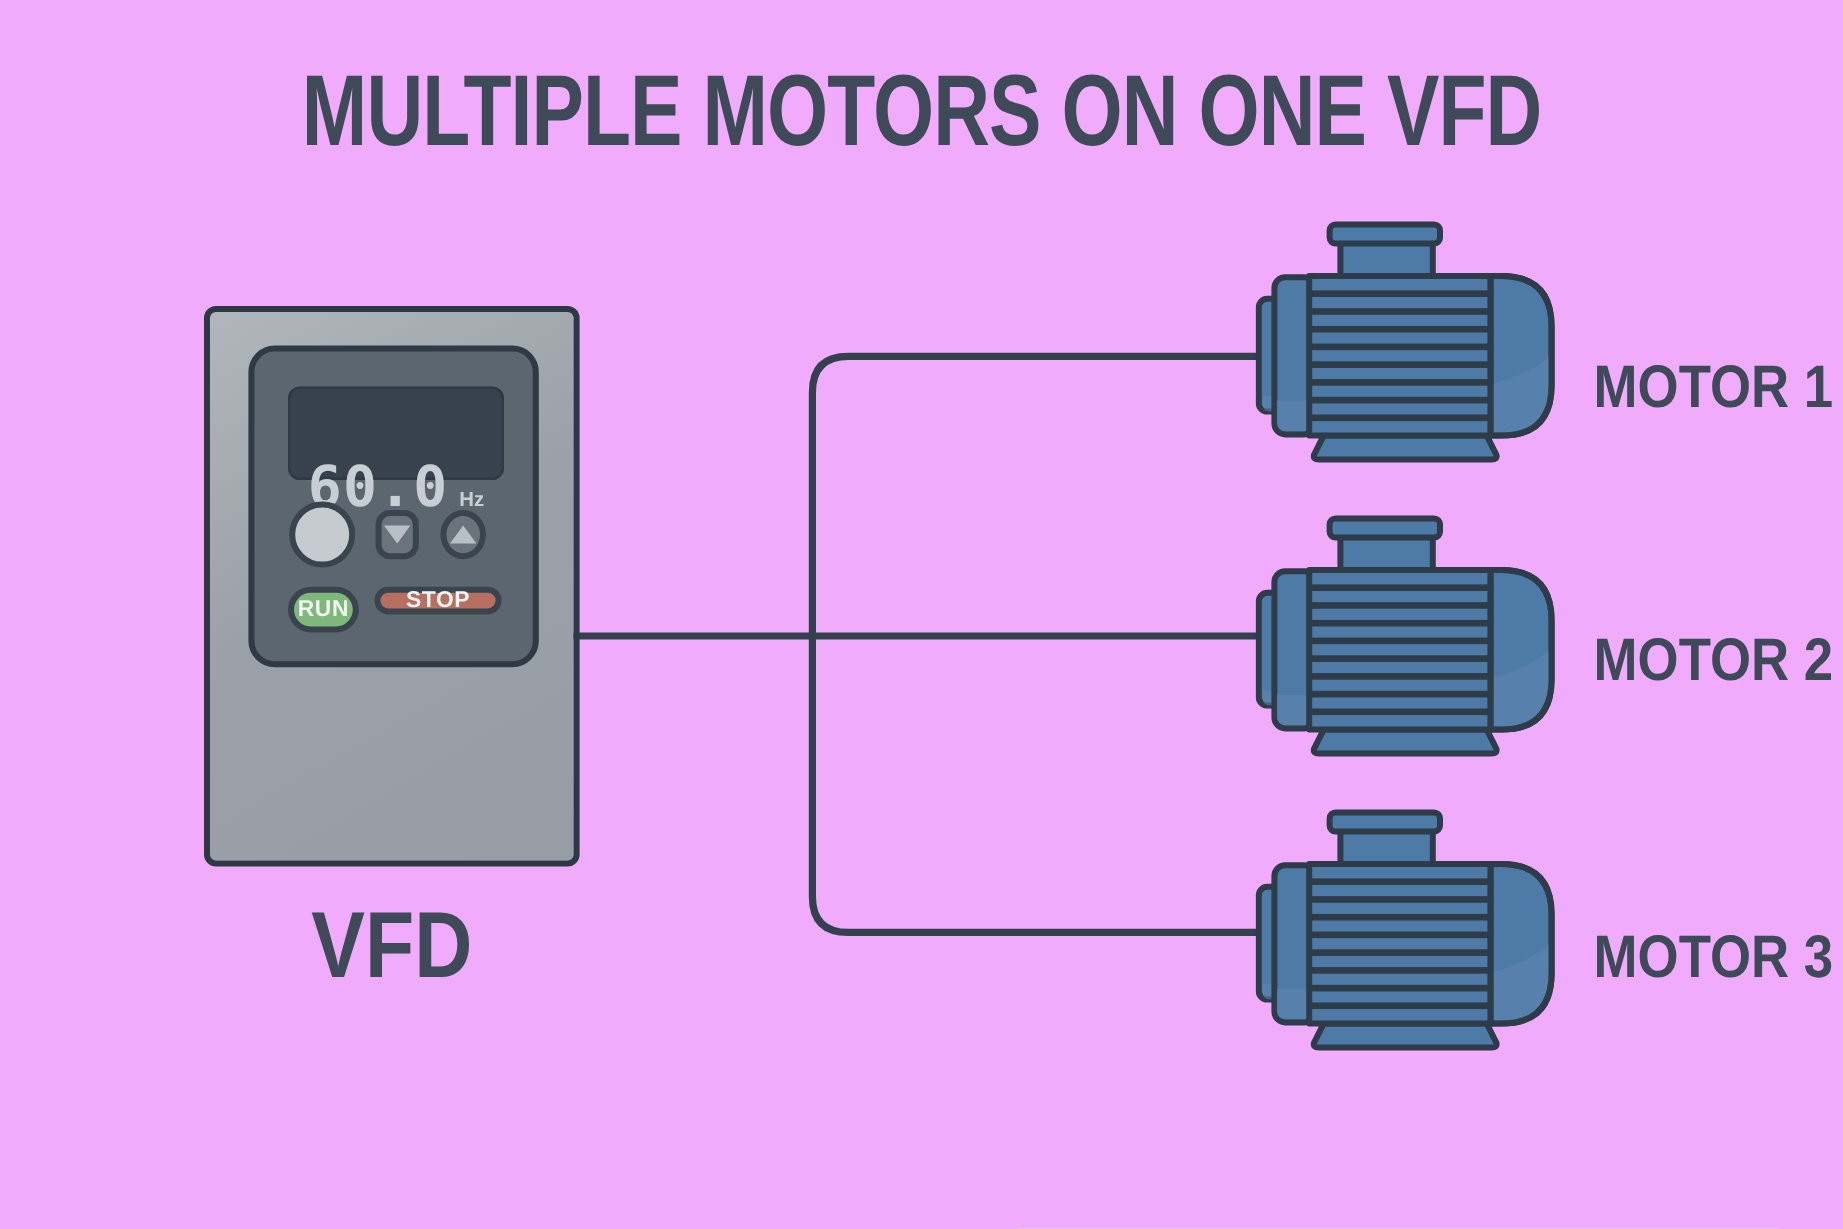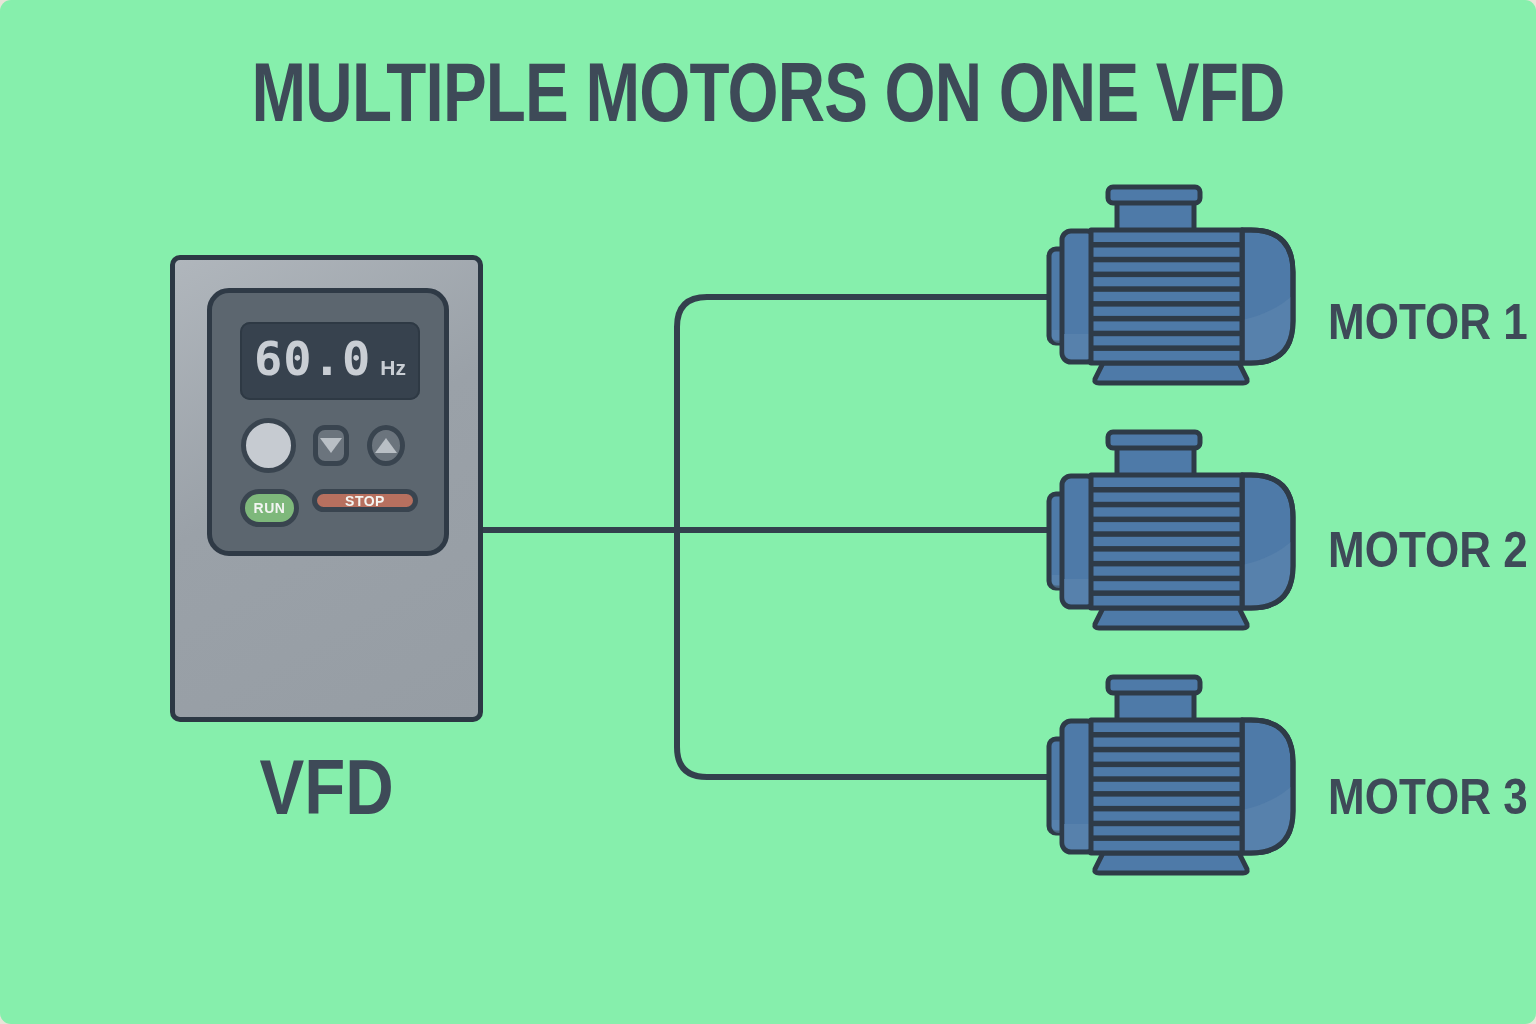--- a/index.html
+++ b/index.html
@@ -1,22 +1,21 @@
 <!DOCTYPE html>
 <html><head>
 <meta charset="utf-8">
 <style>
   html,body{margin:0;padding:0;background:#e8e4d8;}
   .canvas{
     position:relative;
     width:1536px;height:1024px;
-    background:#86efac;
+    background:#f0abfc;
     overflow:hidden;
     font-family:"Liberation Sans", sans-serif;
-    border-radius:11px;
   }
 
   
   .title{
     position:absolute;
     top:46px;left:0;width:1536px;
     margin:0;
     text-align:center;
     font-size:84px;
     font-weight:700;
@@ -63,24 +62,25 @@
     justify-content:center;
     gap:9px;
   }
   .display .val{
     font-family:"DejaVu Sans Mono", monospace;
     font-weight:700;
     font-size:47px;
     line-height:74px;
     color:#c9ced4;
     letter-spacing:1px;
+    margin-top:48px;
   }
   .display .unit{
     font-weight:700;
-    font-size:21px;
+    font-size:17px;
     color:#c9ced4;
   }
   .btn{position:absolute;box-sizing:border-box;border:5px solid #39444f;}
   .btn-dial{
     left:29px;top:125px;width:55px;height:55px;
     border-radius:50%;
     background:#c6cbd1;
   }
   .btn-down{
     left:101px;top:132px;width:36px;height:41px;
@@ -107,21 +107,21 @@
     border-bottom:15px solid #b9bfc5;
   }
   .pill{
     position:absolute;
     box-sizing:border-box;
     border:5px solid #39444f;
     border-radius:20px;
     display:flex;align-items:center;justify-content:center;
     color:#f3f5f2;
     font-weight:700;
-    font-size:14px;
+    font-size:19px;
     letter-spacing:0.5px;
   }
   .btn-run{
     left:28px;top:196px;width:59px;height:38px;
     background:#7eb87b;
   }
   .btn-stop{
     left:100px;top:196px;width:106px;height:23px;
     background:#b7705f;
   }

